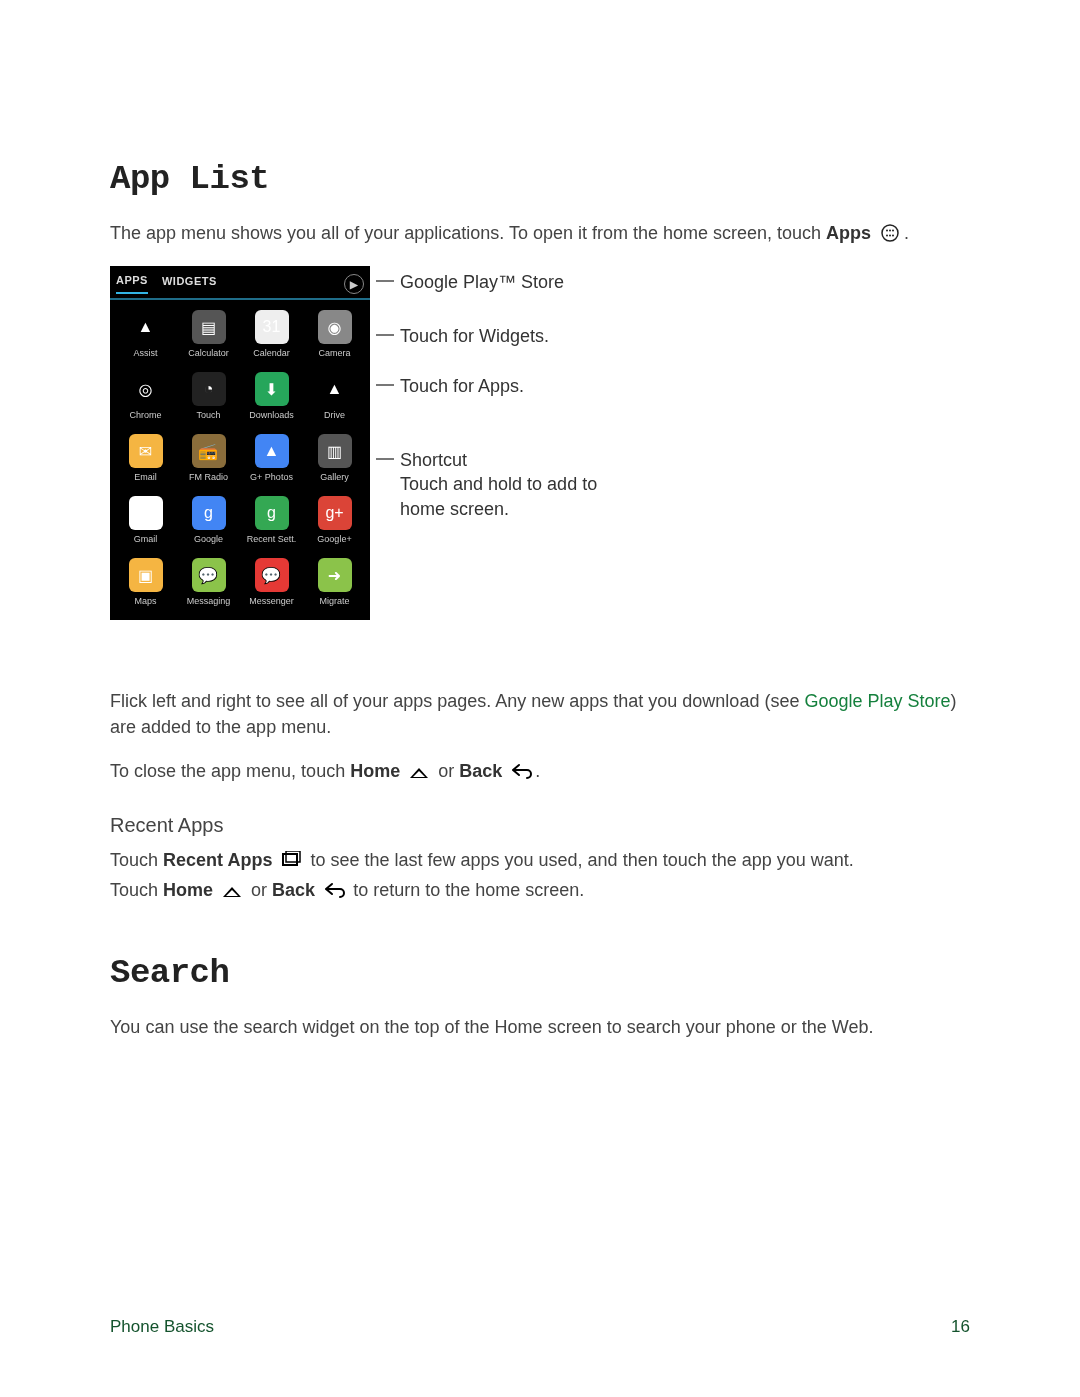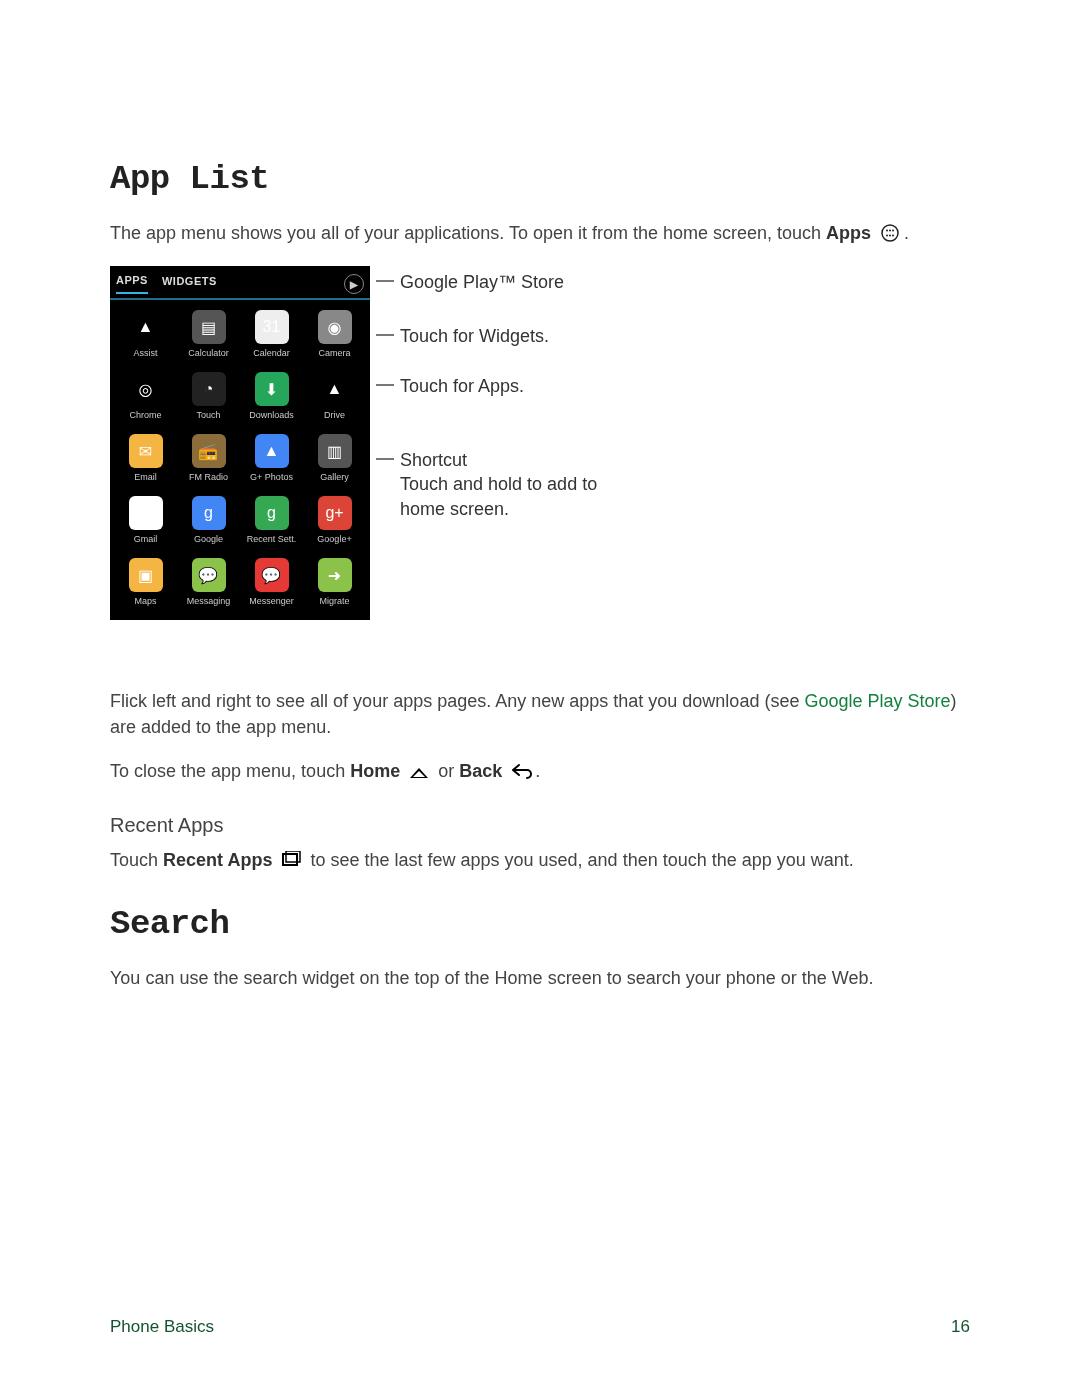--- a/index.html
+++ b/index.html
@@ -335,21 +335,30 @@
 
   <p class="body" style="margin-bottom:4px;">
     <span>Touch </span><b>Recent Apps</b>
     <span class="navicon recent">
       <svg viewBox="0 0 24 18">
           <rect x="4" y="3" width="14" height="11" fill="none" stroke="#000" stroke-width="2"></rect>
           <rect x="7" y="0" width="14" height="11" fill="none" stroke="#000" stroke-width="1.5"></rect>
         </svg>
     </span><span> to see the last few apps you used, and then touch the app you want.</span>
   </p>
-
-  <h1 class="heading" style="margin-top:32px;">Search</h1>
+  <p class="body">
+    <span>Touch </span><b>Home</b>
+    <span class="navicon home"></span><span> or </span><b>Back</b>
+    <span class="navicon back">
+      <svg viewBox="0 0 24 18">
+          <path d="M4 9 L10 4 M4 9 L10 14 M4 9 H18 A4 4 0 0 1 18 17" fill="none" stroke="#000" stroke-width="2" stroke-linecap="round" transform="translate(0,-1)"></path>
+        </svg>
+    </span><span> to return to the home screen.</span>
+  </p>
+
+  <h1 class="heading" style="margin-top:50px;">Search</h1>
   <p class="body">You can use the search widget on the top of the Home screen to search your phone or the Web.</p>
 
   <div class="footer">
     <span>Phone Basics</span>
     <span>16</span>
   </div>
 </div>
 
 </body></html>

